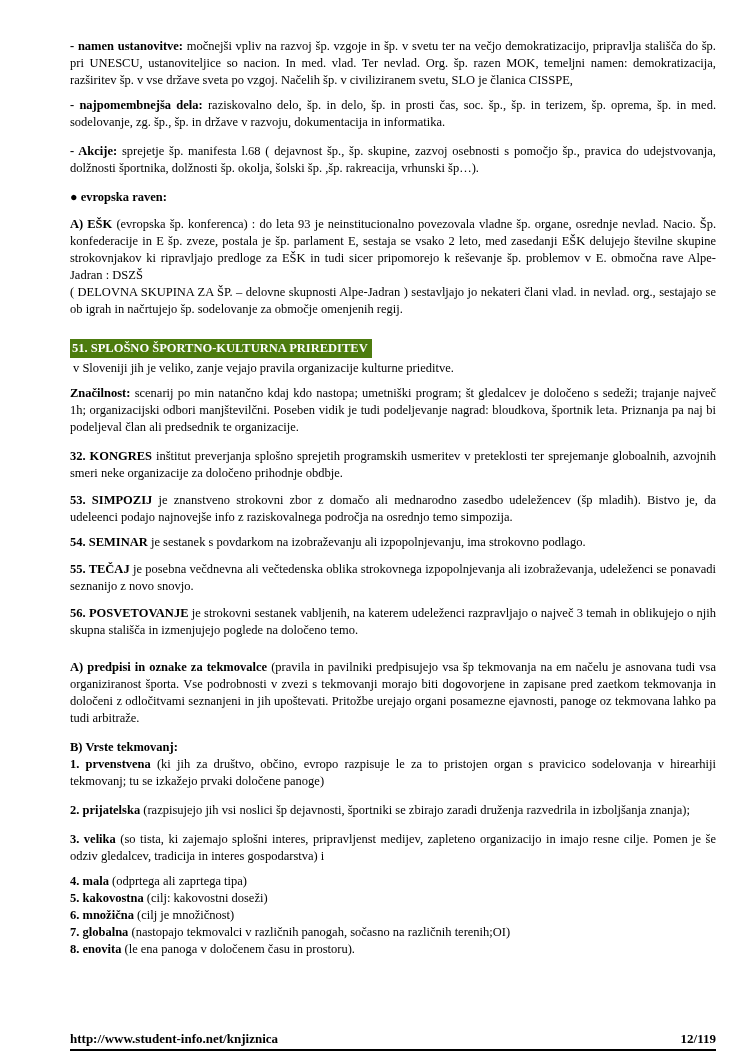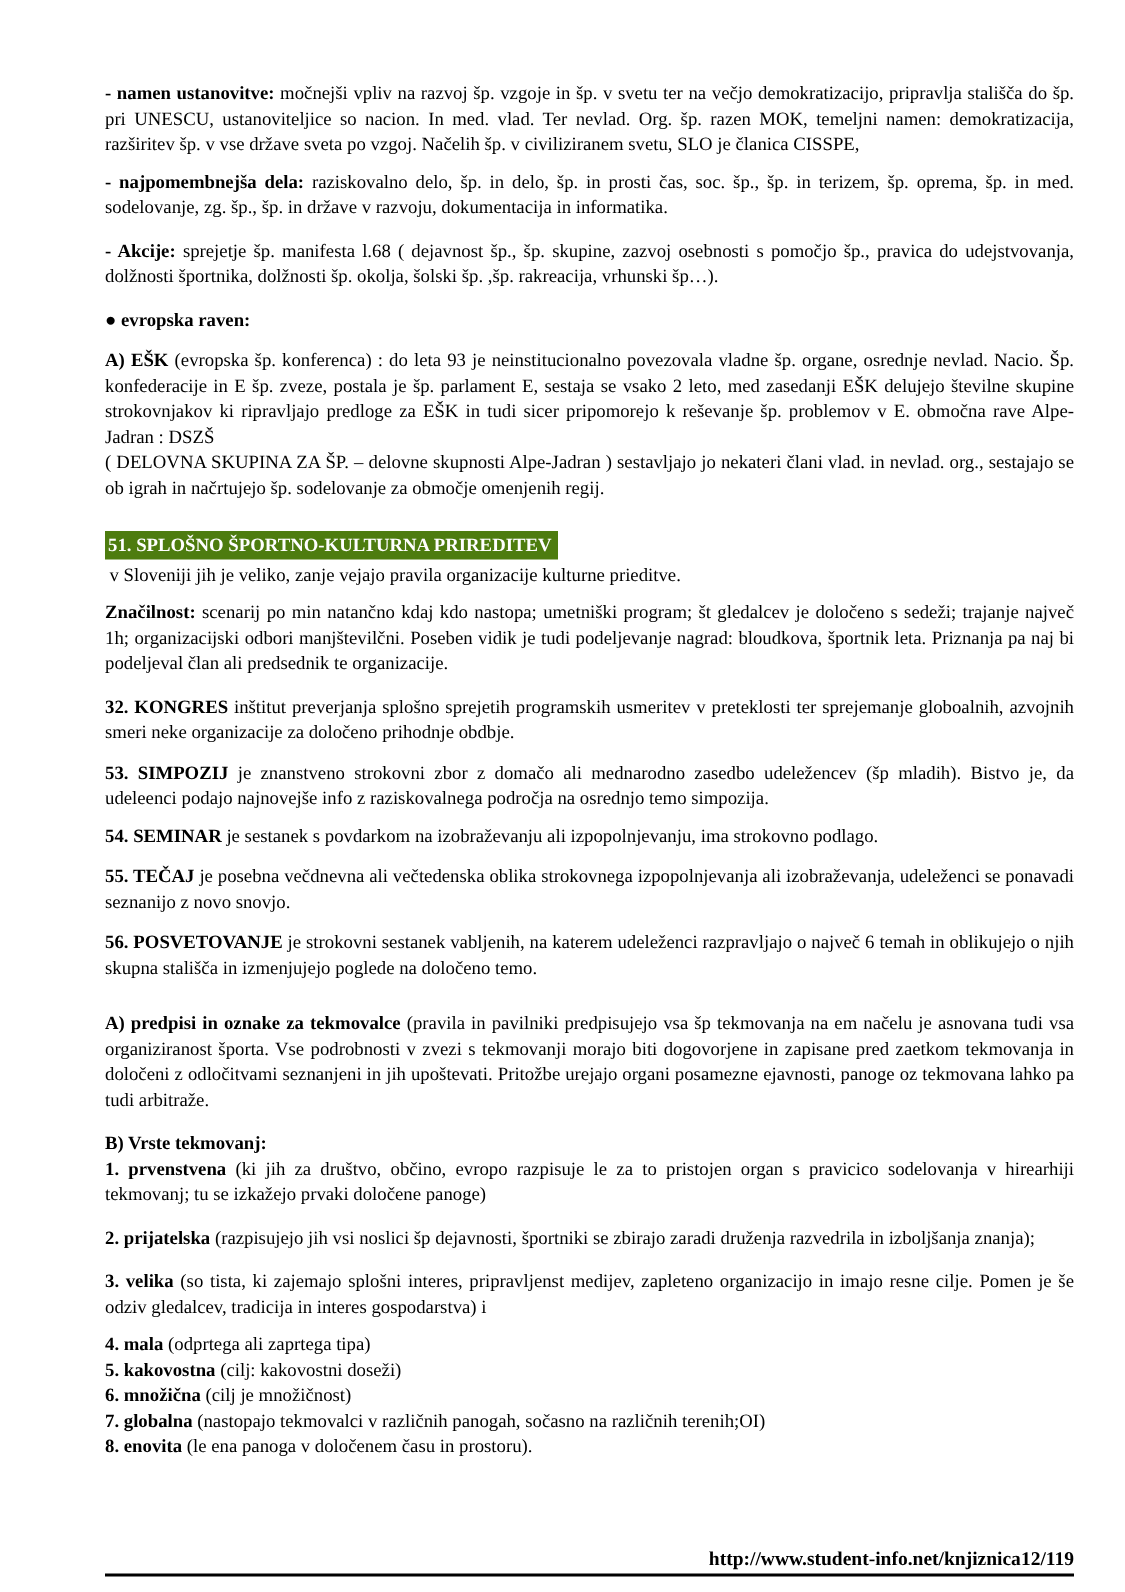--- a/index.html
+++ b/index.html
@@ -1,33 +1,33 @@
 <!DOCTYPE html>
 <html><head>
 <meta charset="utf-8">
 <style>
   html,body{margin:0;padding:0}
   body{
     width:750px;height:1061px;position:relative;overflow:hidden;
     background:#ffffff;color:#000;
     font-family:"Liberation Serif","DejaVu Serif",serif;
   }
-  .page{position:absolute;left:0;top:16px;width:750px;height:881px;padding:38px 34px 30px 70px;box-sizing:border-box}
+  .page{position:absolute;left:0;top:0;width:750px;height:881px;padding:38px 34px 30px 70px;box-sizing:border-box}
   p{margin:0;font-size:12.5px;line-height:17px;text-align:justify}
   b{font-weight:bold}
   .mt2{margin-top:2px}
   .mt8{margin-top:8px}
   .mt10{margin-top:10px}
   .mt12{margin-top:12px}
   .mt20{margin-top:20px}
   .h51wrap{margin-top:20px}
   .h51{display:inline-block;background:#4d7c0f;color:#fff;font-weight:bold;font-size:12.5px;line-height:15px;padding:2px 4px 2px 2px}
   .subtitle{padding-left:3px}
   .tight{margin-top:0}
-  .footer{position:absolute;left:70px;right:34px;top:1031px;display:flex;justify-content:flex-end;font-weight:bold;font-size:13px;line-height:15px}
+  .footer{position:absolute;left:70px;right:34px;top:1031px;display:flex;justify-content:space-between;font-weight:bold;font-size:13px;line-height:15px}
   .rule{position:absolute;left:70px;right:34px;top:1049px;border-top:2px solid #000}
 </style>
 </head>
 <body>
 
 <div class="page">
 
   <p><b>- namen ustanovitve:</b><span> močnejši vpliv na razvoj šp. vzgoje in šp. v svetu ter na večjo demokratizacijo, pripravlja stališča do šp. pri UNESCU, ustanoviteljice so nacion. In med. vlad. Ter nevlad. Org. šp. razen MOK, temeljni namen: demokratizacija, razširitev šp. v vse države sveta po vzgoj. Načelih šp. v civiliziranem svetu, SLO je članica CISSPE,</span></p>
 
   <p class="mt8"><b>- najpomembnejša dela:</b><span> raziskovalno delo, šp. in delo, šp. in prosti čas, soc. šp., šp. in terizem, šp. oprema, šp. in med. sodelovanje, zg. šp., šp. in države v razvoju, dokumentacija in informatika.</span></p>
@@ -46,21 +46,21 @@
   <p class="mt8"><b>Značilnost:</b><span> scenarij po min natančno kdaj kdo nastopa; umetniški program; št gledalcev je določeno s sedeži; trajanje največ 1h; organizacijski odbori manjštevilčni. Poseben vidik je tudi podeljevanje nagrad: bloudkova, športnik leta. Priznanja pa naj bi podeljeval član ali predsednik te organizacije.</span></p>
 
   <p class="mt12"><b>32. KONGRES</b><span> inštitut preverjanja splošno sprejetih programskih usmeritev v preteklosti ter sprejemanje globoalnih, azvojnih smeri neke organizacije za določeno prihodnje obdbje.</span></p>
 
   <p class="mt10"><b>53. SIMPOZIJ</b><span> je znanstveno strokovni zbor z domačo ali mednarodno zasedbo udeležencev (šp mladih). Bistvo je, da udeleenci podajo najnovejše info z raziskovalnega področja na osrednjo temo simpozija.</span></p>
 
   <p class="mt8"><b>54. SEMINAR</b><span> je sestanek s povdarkom na izobraževanju ali izpopolnjevanju, ima strokovno podlago.</span></p>
 
   <p class="mt10"><b>55. TEČAJ</b><span> je posebna večdnevna ali večtedenska oblika strokovnega izpopolnjevanja ali izobraževanja, udeleženci se ponavadi seznanijo z novo snovjo.</span></p>
 
-  <p class="mt10"><b>56. POSVETOVANJE</b><span> je strokovni sestanek vabljenih, na katerem udeleženci razpravljajo o največ 6 temah in oblikujejo o njih skupna stališča in izmenjujejo poglede na določeno temo.</span></p>
+  <p class="mt10"><b>56. POSVETOVANJE</b><span> je strokovni sestanek vabljenih, na katerem udeleženci razpravljajo o največ 3 temah in oblikujejo o njih skupna stališča in izmenjujejo poglede na določeno temo.</span></p>
 
 
   <p class="mt20"><b>A) predpisi in oznake za tekmovalce</b><span> (pravila in pavilniki predpisujejo vsa šp tekmovanja na em načelu je asnovana tudi vsa organiziranost športa. Vse podrobnosti v zvezi s tekmovanji morajo biti dogovorjene in zapisane pred zaetkom tekmovanja in določeni z odločitvami seznanjeni in jih upoštevati. Pritožbe urejajo organi posamezne ejavnosti, panoge oz tekmovana lahko pa tudi arbitraže.</span></p>
 
   <p class="mt12"><b>B) Vrste tekmovanj:</b></p>
 
   <p class="tight"><b>1. prvenstvena</b><span> (ki jih za društvo, občino, evropo razpisuje le za to pristojen organ s pravicico sodelovanja v hirearhiji tekmovanj; tu se izkažejo prvaki določene panoge)</span></p>
 
   <p class="mt12"><b>2. prijatelska</b><span> (razpisujejo jih vsi noslici šp dejavnosti, športniki se zbirajo zaradi druženja razvedrila in izboljšanja znanja);</span></p>
 

